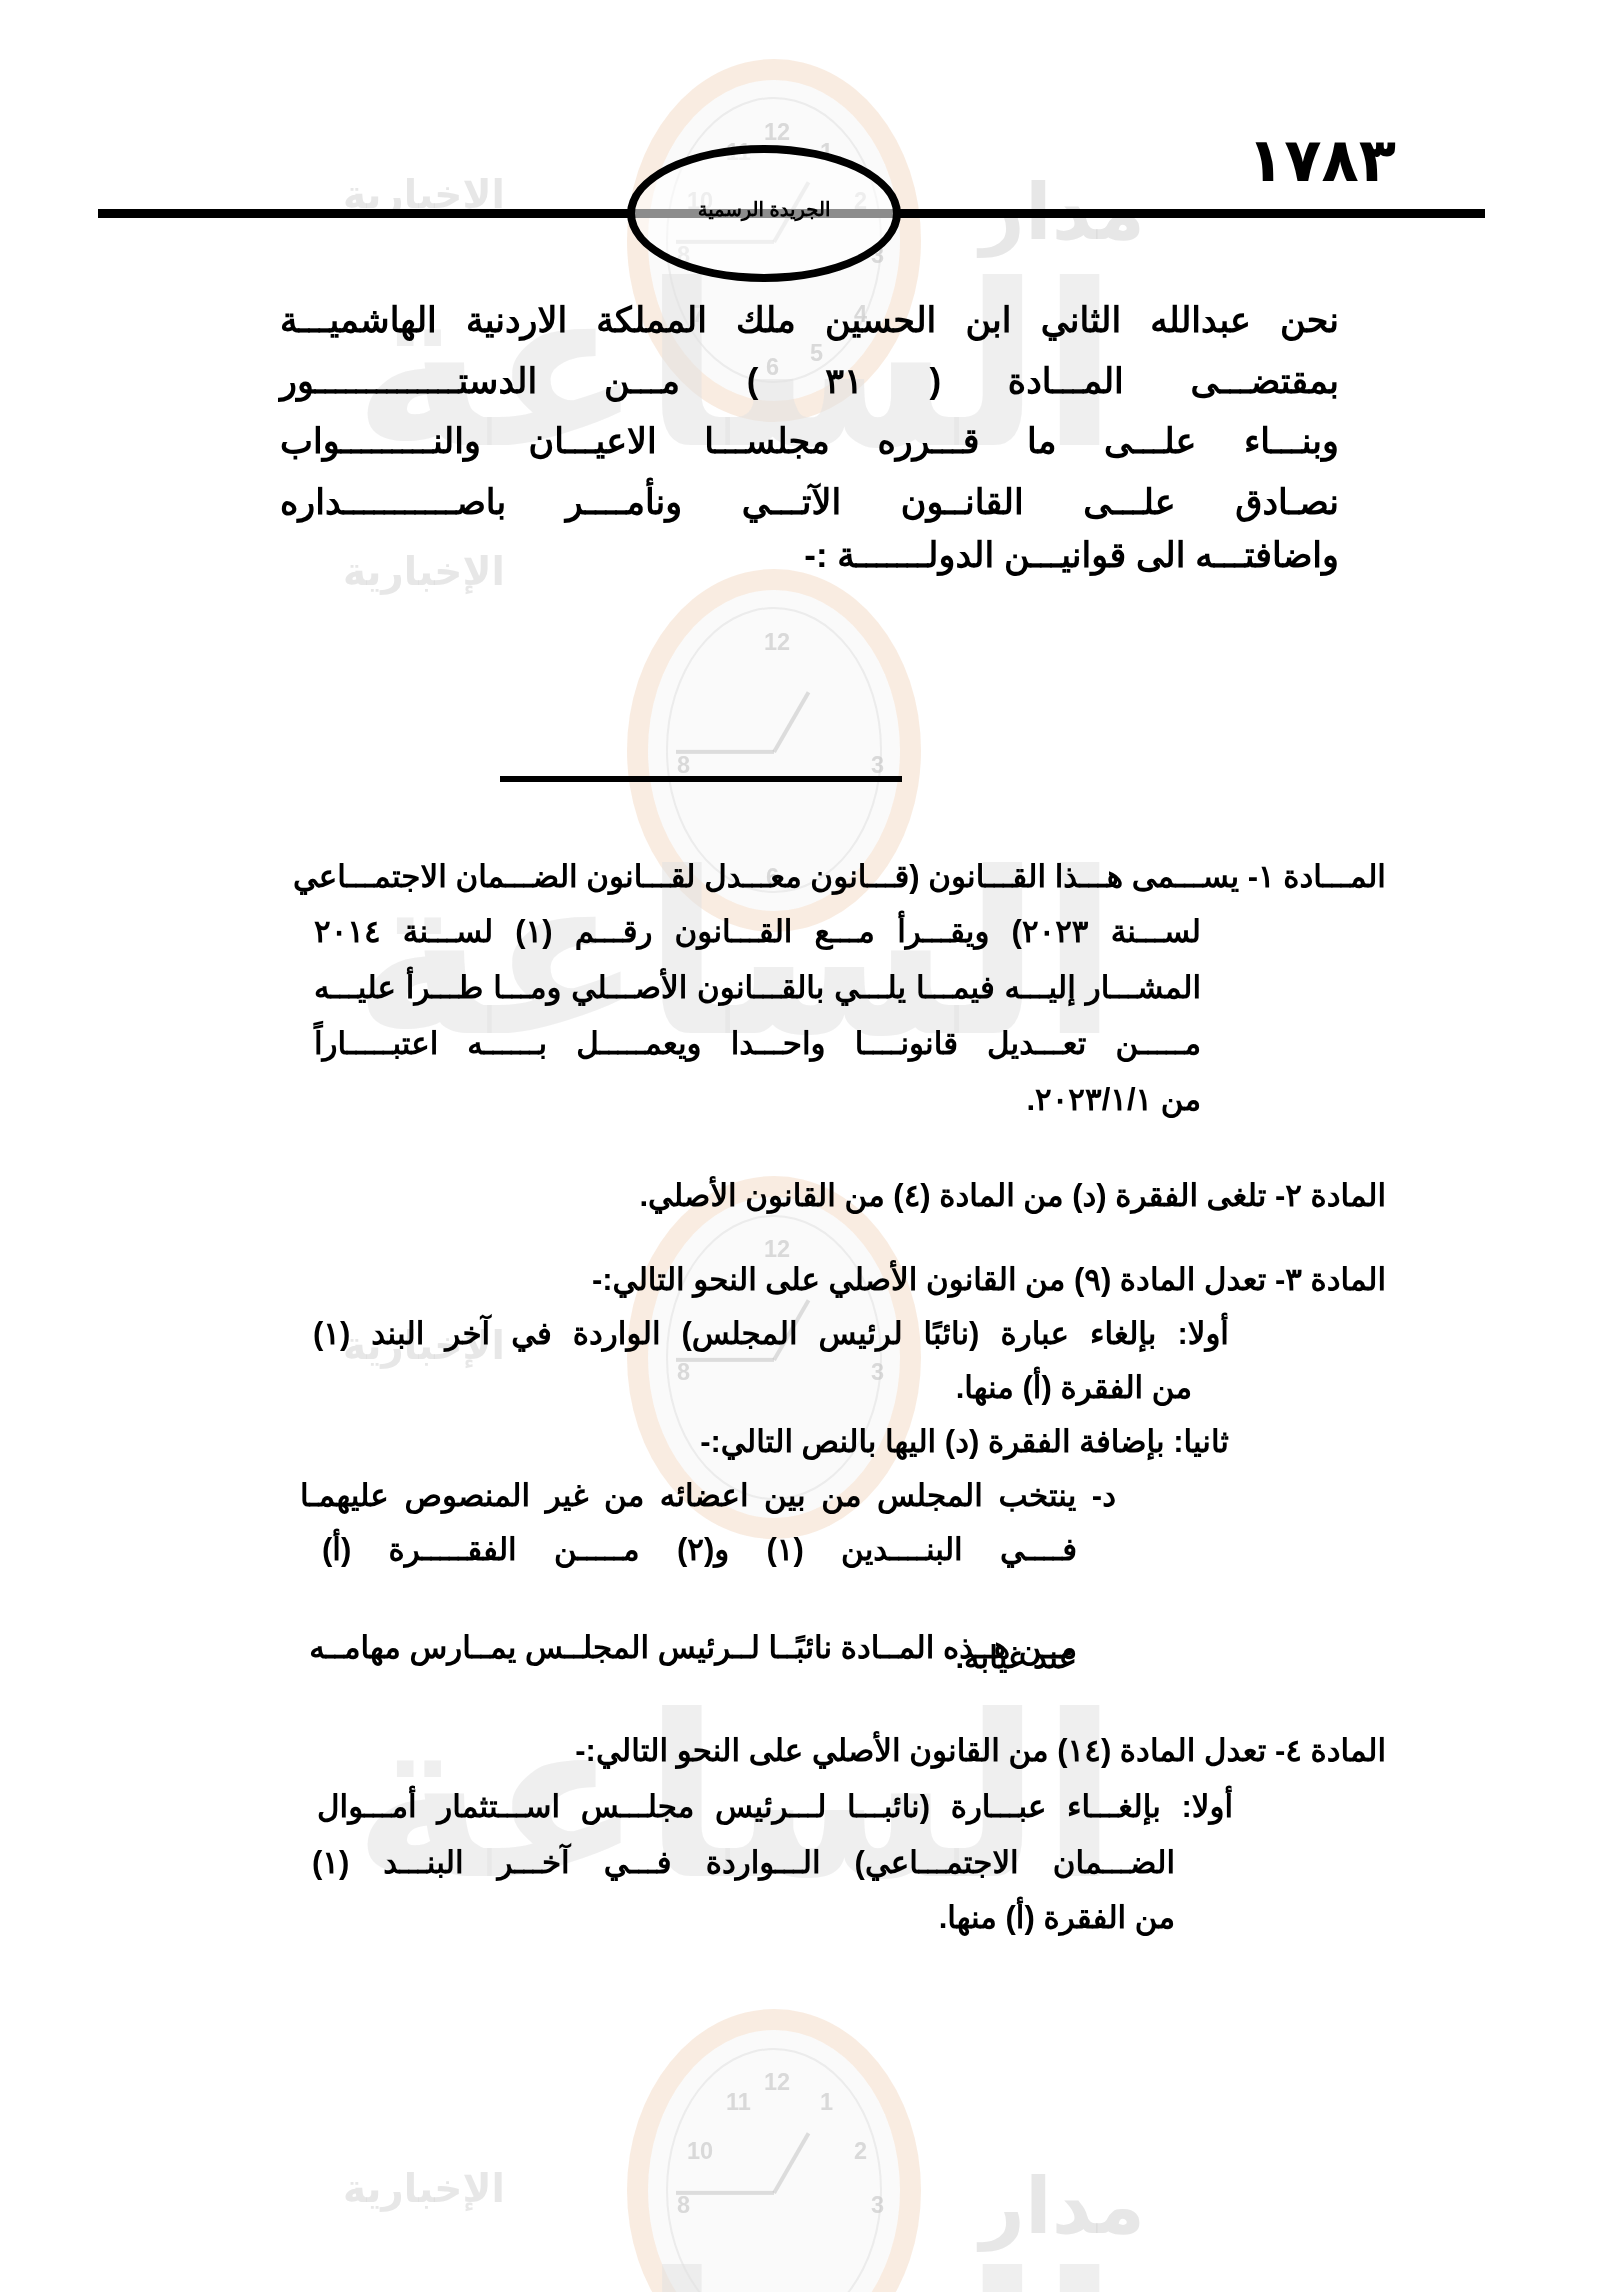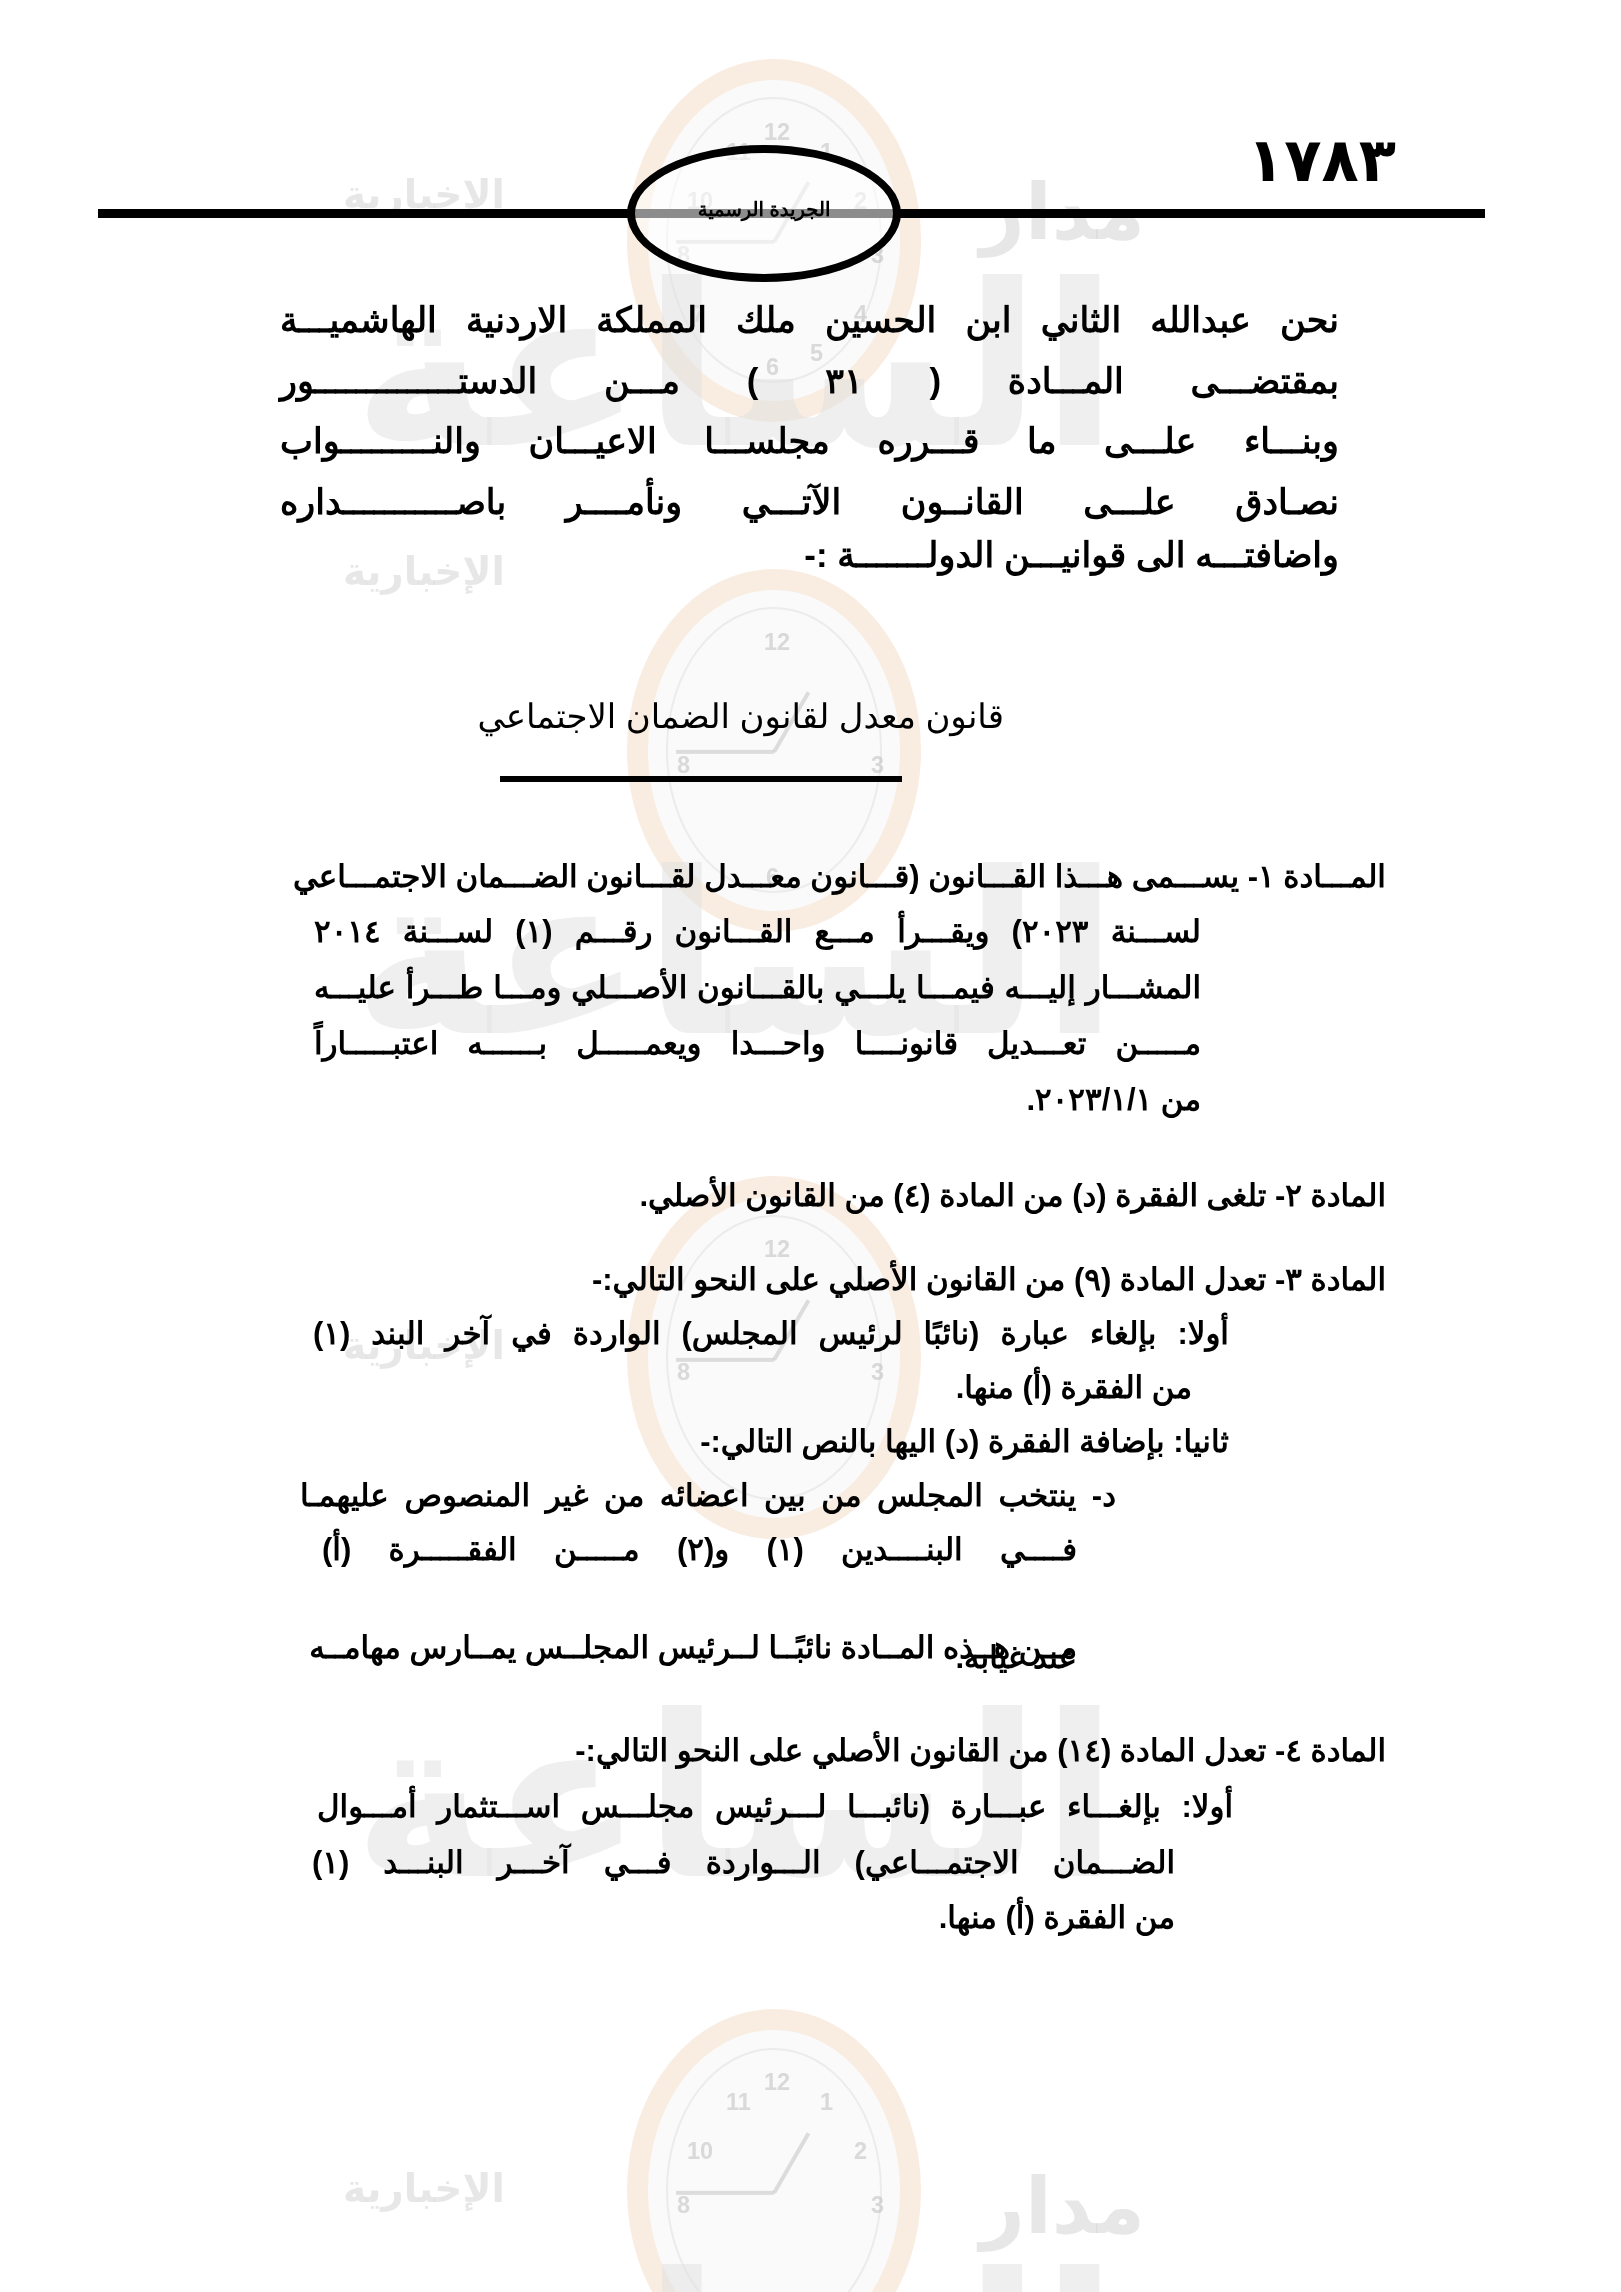--- a/index.html
+++ b/index.html
@@ -166,21 +166,20 @@
 <div class="content">
 
   <section class="preamble">
     <div class="line" style="top:302px;">نحن عبدالله الثاني ابن الحسين ملك المملكة الاردنية الهاشميـــة</div>
     <div class="line" style="top:363px;">بمقتضـــى المـــادة ( ٣١ )  مـــن الدستــــــــــــــور</div>
     <div class="line" style="top:423px;">وبنـــاء علـــى ما قـــرره مجلســـا الاعيـــان  والنـــــــــواب</div>
     <div class="line" style="top:484px;">نصـادق علـــى القانــون الآتـــي ونأمــــر باصـــــــــــداره</div>
     <div class="line last" style="top:537px;">واضافتـــه الى قوانيـــن الدولـــــــة :-</div>
   </section>
 
-  <div class="law-title t2">قانون معدل لقانون الضمان الاجتماعي</div>
   <div class="title-rule"></div>
 
   <section class="art">
     <div class="line full" style="top:861px;">المـــادة ١- يســـمى هـــذا القـــانون (قـــانون معـــدل لقـــانون الضـــمان الاجتمـــاعي</div>
     <div class="line cont" style="top:916px;">لســـنة ٢٠٢٣) ويقـــرأ مـــع القـــانون رقـــم (١) لســـنة ٢٠١٤</div>
     <div class="line cont" style="top:972px;margin-left:26px;">المشـــار إليـــه فيمـــا يلـــي بالقـــانون الأصـــلي ومـــا طـــرأ عليـــه</div>
     <div class="line cont" style="top:1028px;">مـــــن تعـــديل قانونــــا واحـــدا ويعمـــــل بــــــه اعتبـــــاراً</div>
     <div class="line cont left-free" style="top:1084px;">من ٢٠٢٣/١/١.</div>
   </section>
 

